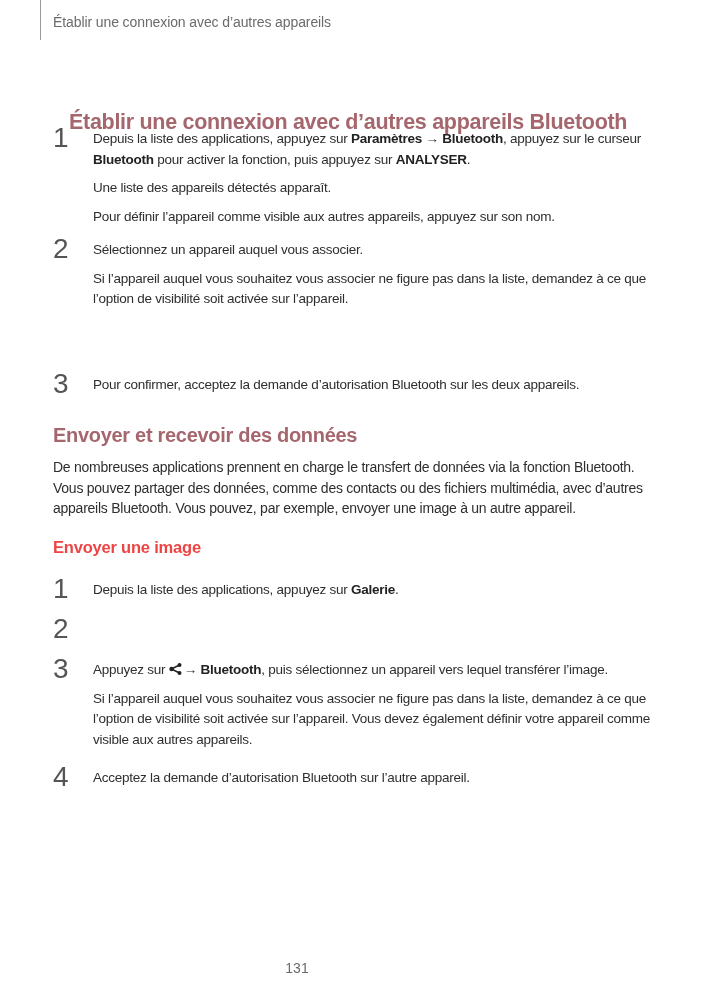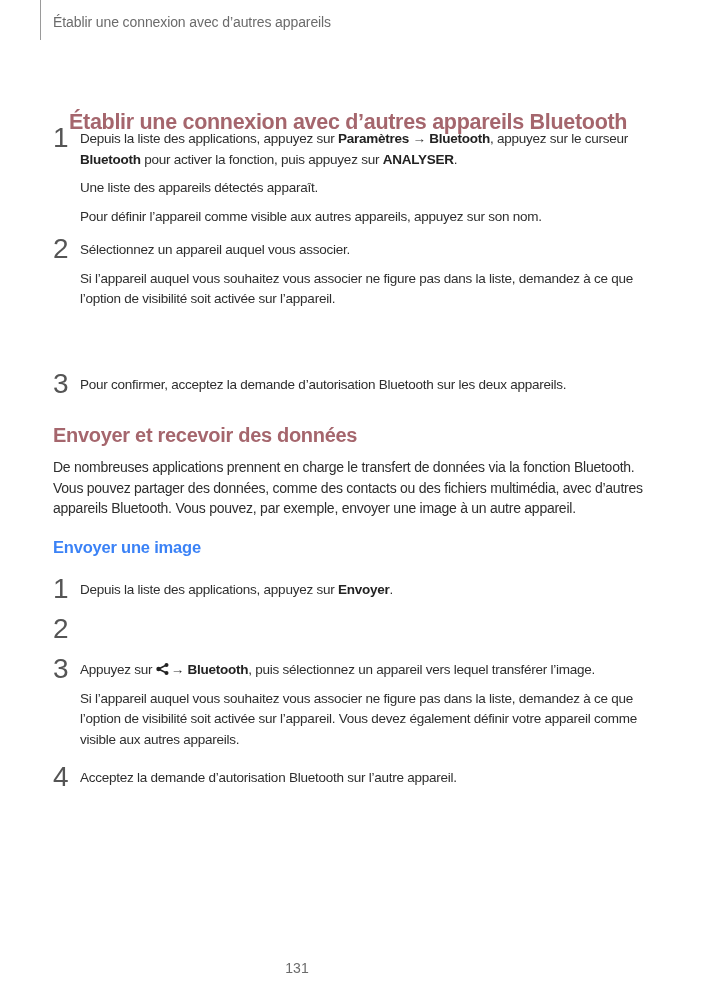--- a/index.html
+++ b/index.html
@@ -19,31 +19,31 @@
     .h1 {
       position: absolute; left: 53px; top: 94px; margin: 16px;
       font-size: 21.5px; font-weight: bold; color: #a5666d; letter-spacing: -0.3px;
     }
     .h2 {
       position: absolute; left: 53px; top: 424px; margin: 0;
       font-size: 20px; font-weight: bold; color: #a5666d; letter-spacing: -0.3px;
     }
     .h3 {
       position: absolute; left: 53px; top: 538px; margin: 0;
-      font-size: 16.5px; font-weight: bold; color: #3b82f6; letter-spacing: -0.2px;
+      font-size: 16.5px; font-weight: bold; color: #ef4444; letter-spacing: -0.2px;
     }
     .step {
       position: absolute; left: 53px; width: 600px;
     }
     .num {
       position: absolute; left: 0; top: -7px;
       font-size: 28px; color: #555555; font-weight: normal; width: 22px;
     }
     .txt {
-      margin-left: 27px; font-size: 13.5px; line-height: 20.5px; color: #2e2e2e;
+      margin-left: 40px; font-size: 13.5px; line-height: 20.5px; color: #2e2e2e;
       letter-spacing: -0.25px;
     }
     .txt p { margin: 0 0 8px 0; }
     .txt b { font-weight: bold; color: #222; }
     .para {
       position: absolute; left: 53px; width: 600px; top: 457px;
       font-size: 14px; line-height: 20.5px; letter-spacing: -0.25px; color: #2e2e2e;
     }
     .share-icon { display: inline-block; width: 13px; height: 12px; vertical-align: -1px; margin-right: 2px; }
     .page-num {
@@ -86,21 +86,21 @@
 </div>
 
 <h2 class="h2">Envoyer et recevoir des données</h2>
 <div class="para">De nombreuses applications prennent en charge le transfert de données via la fonction Bluetooth. Vous pouvez partager des données, comme des contacts ou des fichiers multimédia, avec d’autres appareils Bluetooth. Vous pouvez, par exemple, envoyer une image à un autre appareil.</div>
 
 <h3 class="h3">Envoyer une image</h3>
 
 <div class="step" style="top:580px;">
   <span class="num">1</span>
   <div class="txt">
-    <p><span>Depuis la liste des applications, appuyez sur </span><b>Envoyer</b><span>.</span></p>
+    <p><span>Depuis la liste des applications, appuyez sur </span><b>Galerie</b><span>.</span></p>
   </div>
 </div>
 
 <div class="step" style="top:620px;">
   <span class="num">2</span>
 </div>
 
 <div class="step" style="top:660px;">
   <span class="num">3</span>
   <div class="txt">

